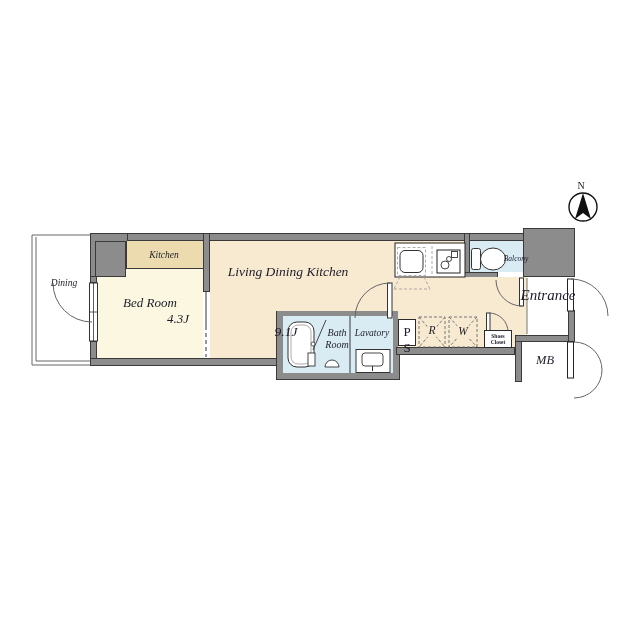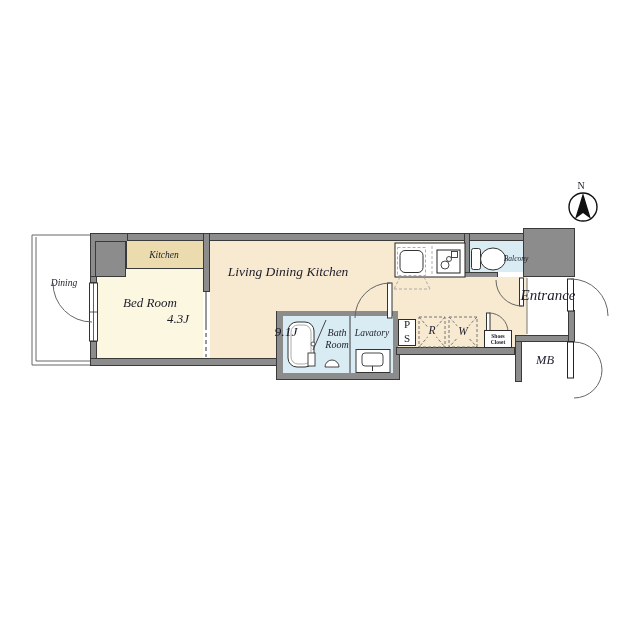--- a/index.html
+++ b/index.html
@@ -19,21 +19,21 @@
   .lbl.multi{white-space:normal;}
   .lbl-ldk{font-size:13.5px;}
   .lbl-bed{font-size:13px;}
   .lbl-closet{font-size:9.5px;}
   .lbl-balcony{font-size:9.5px;}
   .lbl-toilet{font-size:7.5px;}
   .lbl-entrance{font-size:15px;}
   .lbl-mb{font-size:12.5px;}
   .lbl-lav{font-size:9.5px;font-family:Liberation Serif, serif;}
   .lbl-bath{font-size:10px;width:30px;font-family:Liberation Serif, serif;}
-  .lbl-ps{font-size:11px;width:9px;word-break:break-all;line-height:1.25;font-style:normal;}
+  .lbl-ps{font-size:13px;width:9px;word-break:break-all;line-height:1.25;font-style:normal;margin-top:8px;}
   .lbl-rw{font-size:11.5px;background:#f8e9d1;padding:0 1px;}
   .lbl-shoes{font-size:5.5px;width:25px;font-style:normal;font-weight:bold;}
   .lbl-n{font-size:10px;font-style:normal;}
 </style>
 </head>
 <body>
 
 <div id="canvas">
 
   <div class="wall" style="left:90px;top:233px;width:440px;height:8px;"></div>

